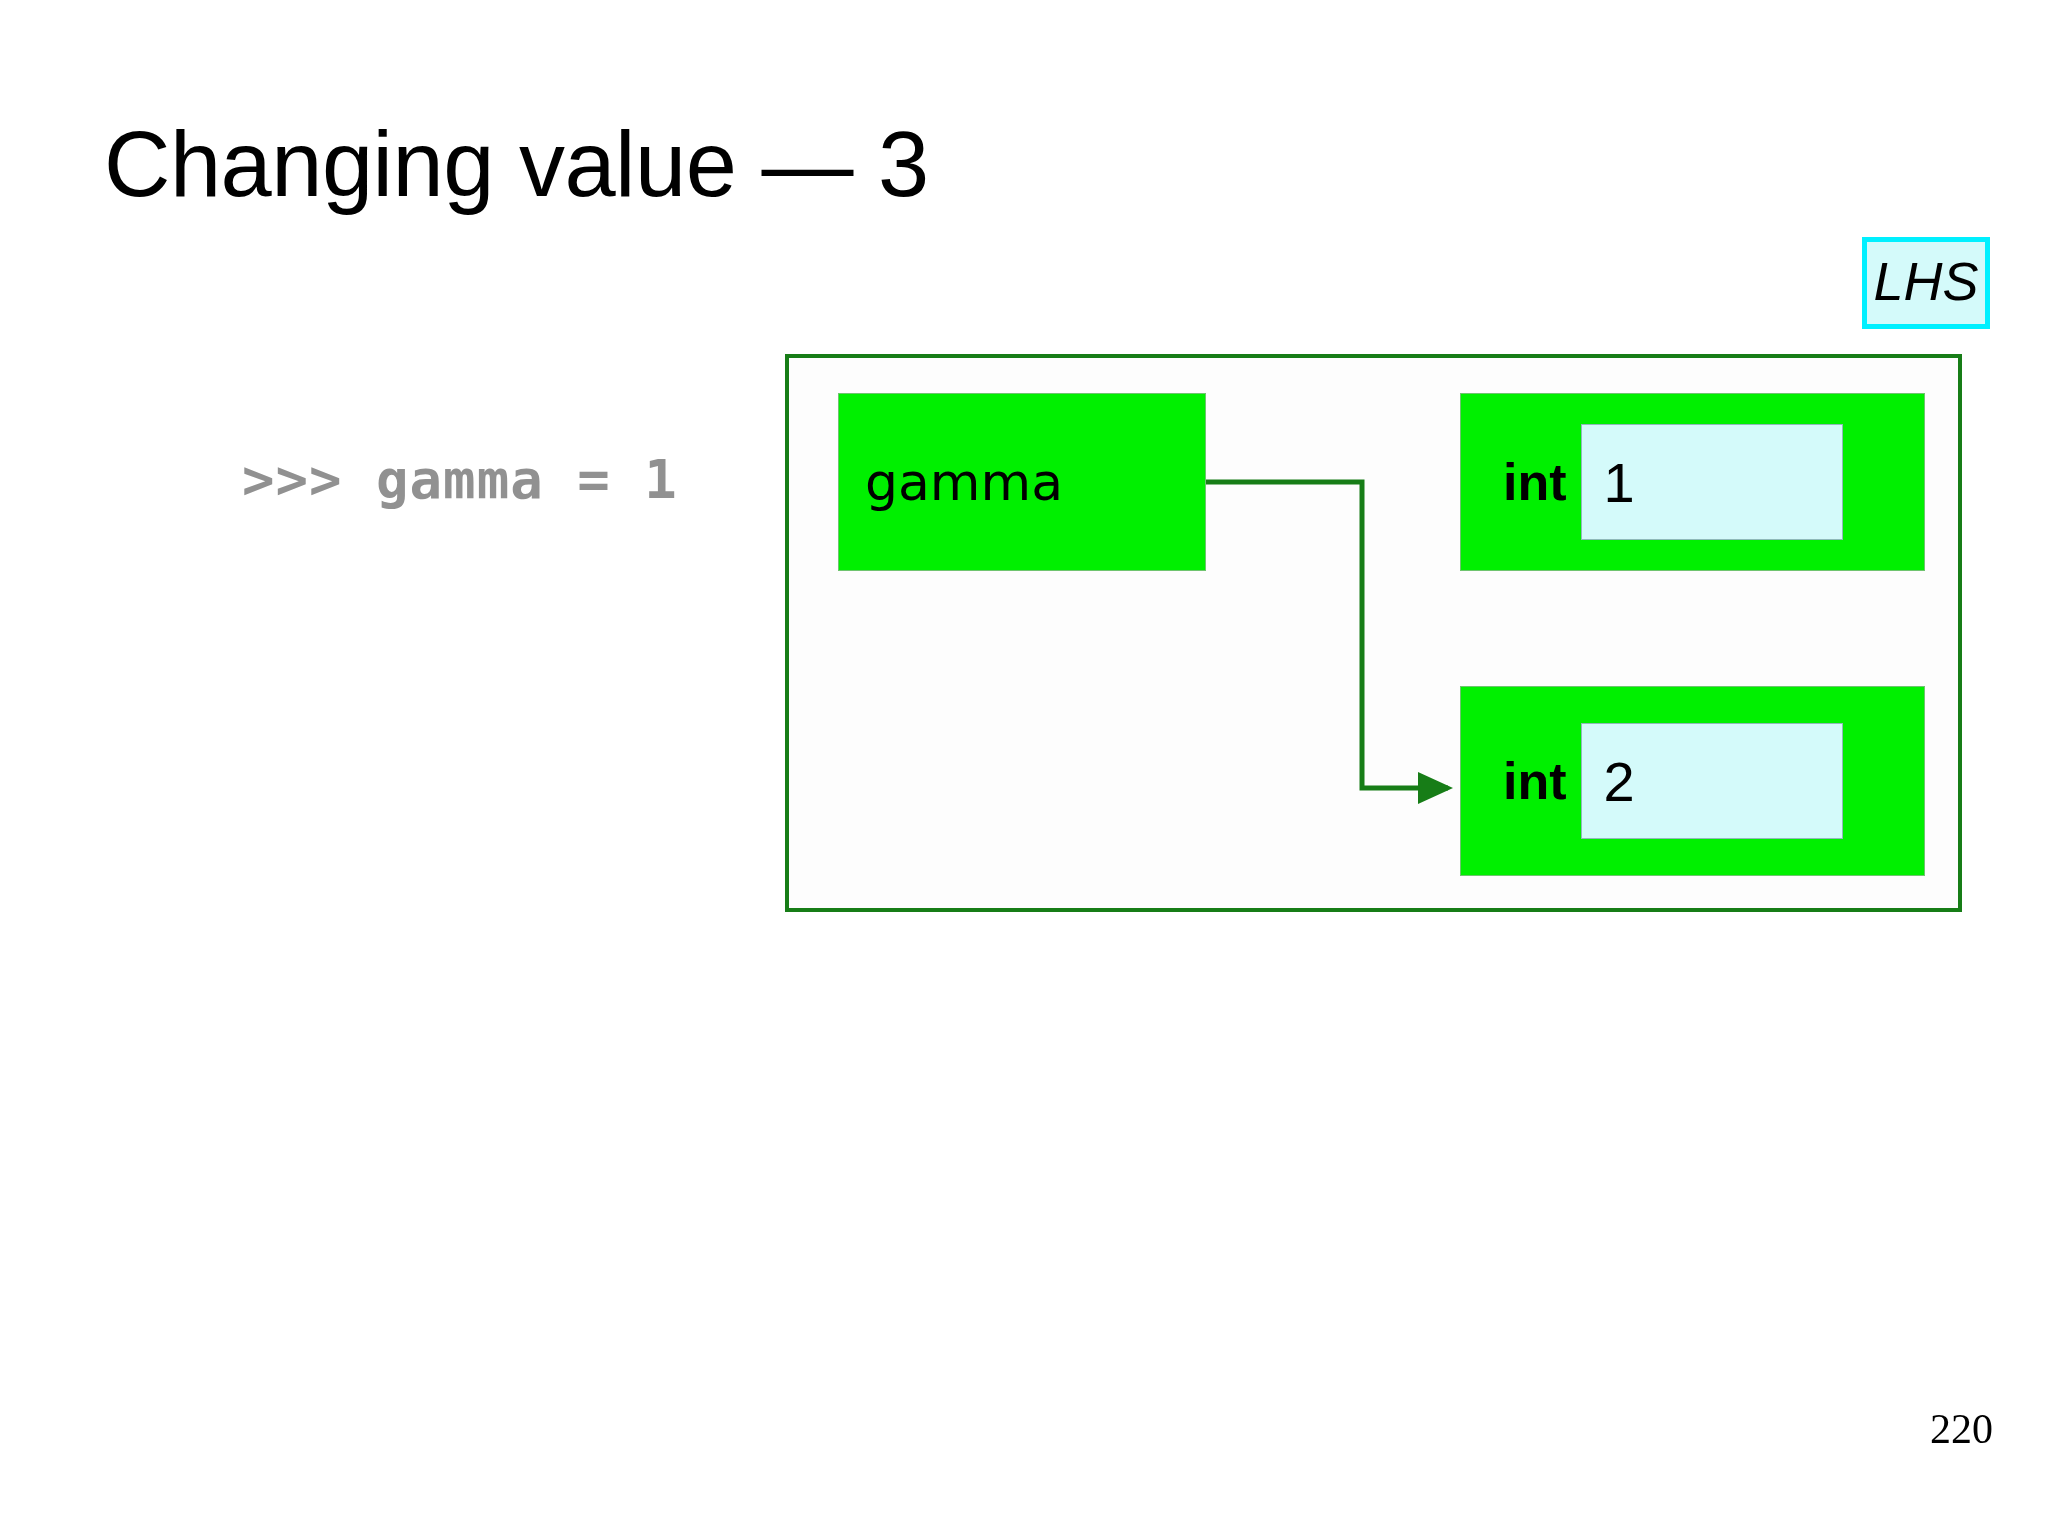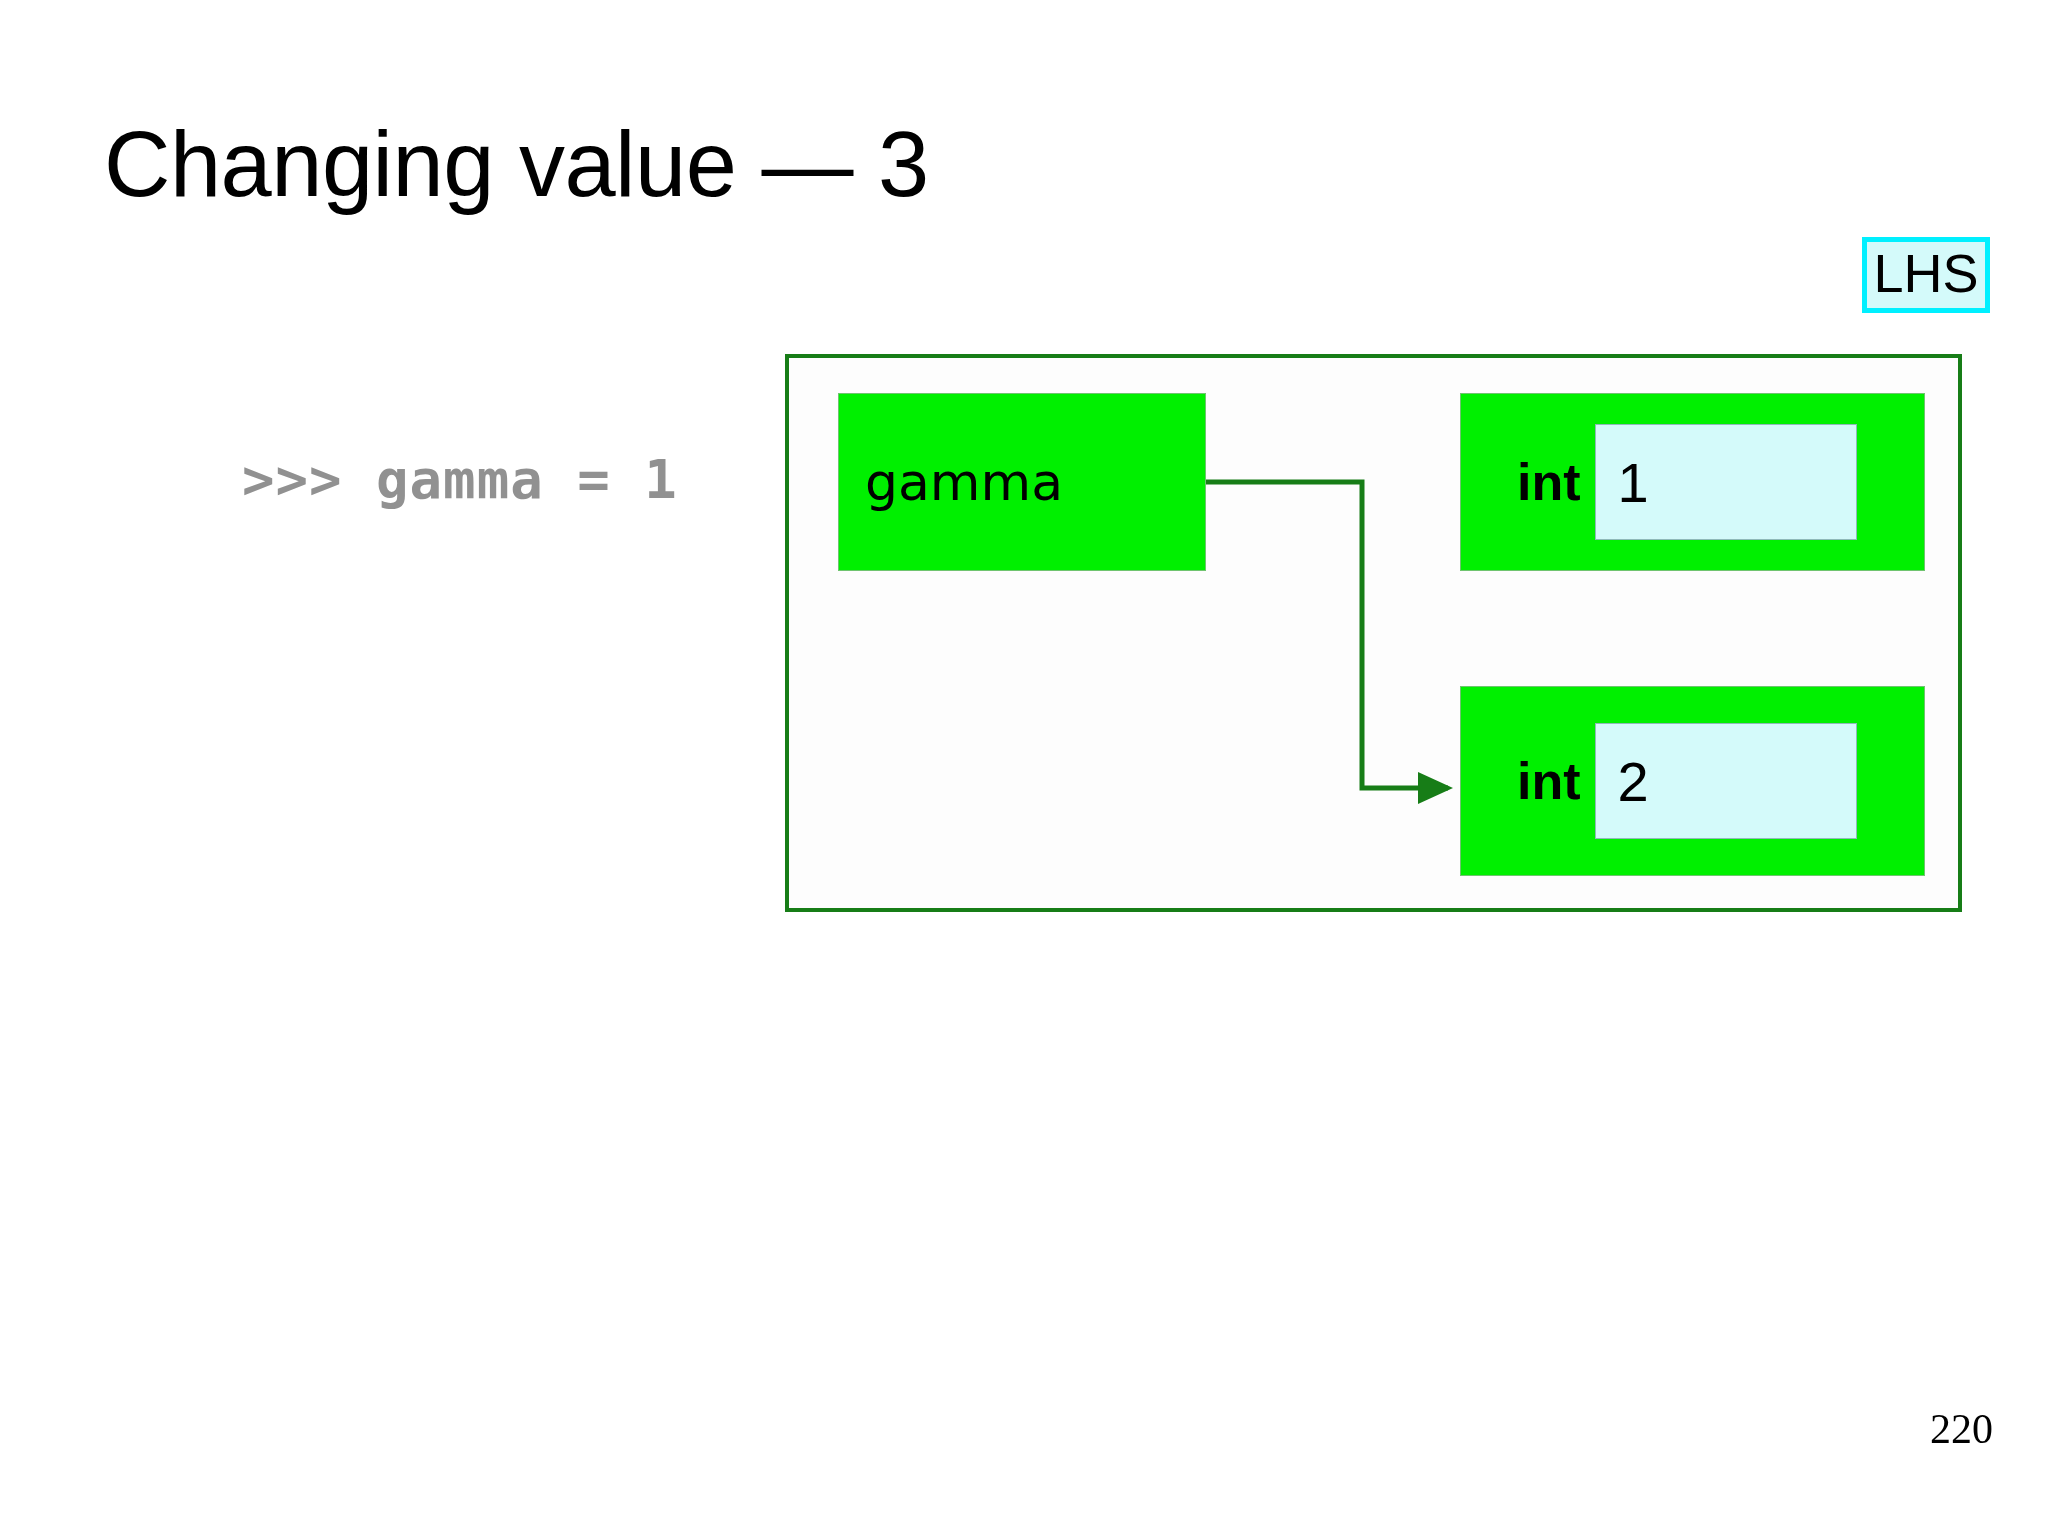--- a/index.html
+++ b/index.html
@@ -28,27 +28,28 @@
     white-space: nowrap;
     letter-spacing: -0.5px;
   }
 
   
   #lhs-badge {
     position: absolute;
     left: 1862px;
     top: 237px;
     width: 128px;
-    height: 76px;
+    height: 92px;
     box-sizing: border-box;
     background: #d4fafa;
     border: 5px solid #00f0ff;
     display: flex;
     align-items: center;
     justify-content: center;
+    font-style: italic;
   }
   #lhs-badge .badge-text {
     font-family: "Liberation Sans", sans-serif;
     font-size: 54px;
     color: #000000;
     line-height: 1;
     padding-bottom: 4px;
   }
 
   
@@ -115,21 +116,21 @@
     left: 1460px;
     top: 686px;
     width: 465px;
     height: 190px;
   }
   .int-type {
     font-family: "Liberation Sans", sans-serif;
     font-size: 52px;
     font-weight: bold;
     color: #000000;
-    margin-left: 56px;
+    margin-left: 42px;
   }
   .int-value-box {
     background: #d4fafa;
     border: 1px solid #8fb9b9;
     box-sizing: border-box;
     margin-left: 14px;
     width: 262px;
     height: 116px;
     display: flex;
     align-items: center;

